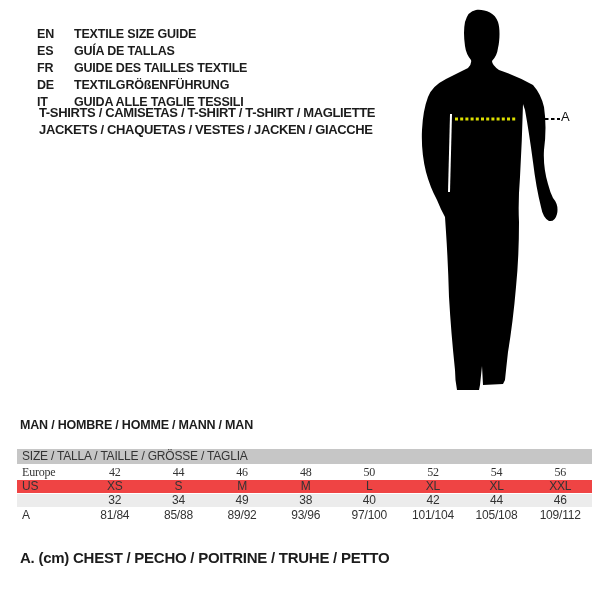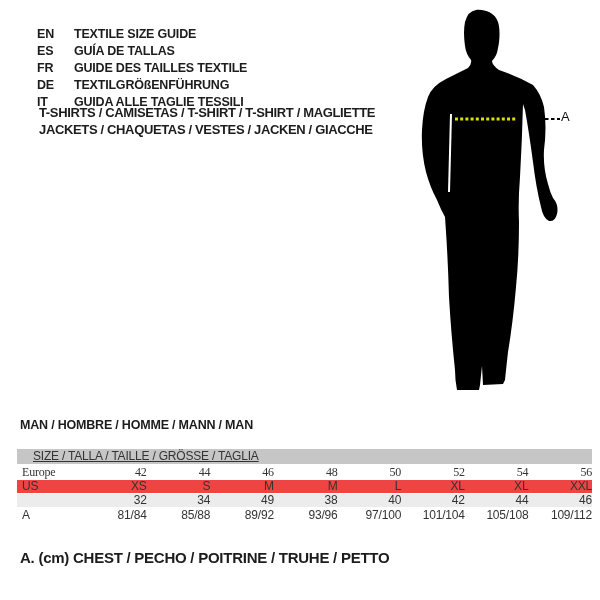--- a/index.html
+++ b/index.html
@@ -16,24 +16,24 @@
   .cat-1{top:105px;}
   .cat-2{top:122px;}
   
   .figure{position:absolute;left:405px;top:2px;width:175px;height:398px;}
   .figure svg{display:block;}
   .measure-label{position:absolute;left:156px;top:107px;font-size:13px;font-weight:400;color:#111;}
   
   .man-title{position:absolute;left:20px;top:418px;font-weight:bold;font-size:12.5px;letter-spacing:-0.2px;white-space:nowrap;}
   
   .size-table{position:absolute;left:17px;top:449px;width:575px;}
-  .t-header{height:15px;background:#c6c6c6;font-size:12px;line-height:15px;padding-left:16px;color:#333;letter-spacing:-0.2px;text-decoration:underline;}
+  .t-header{height:15px;background:#c6c6c6;font-size:12px;line-height:15px;padding-left:5px;color:#333;letter-spacing:-0.2px;}
   .t-row{display:flex;width:100%;font-size:12px;color:#333;letter-spacing:-0.2px;}
   .t-label{width:66px;flex:0 0 66px;padding-left:5px;box-sizing:border-box;}
-  .t-cell{flex:1 1 0;text-align:right;}
+  .t-cell{flex:1 1 0;text-align:center;}
   
   .footnote{position:absolute;left:20px;top:549px;font-weight:bold;font-size:15px;letter-spacing:-0.25px;white-space:nowrap;}
 </style>
 </head>
 <body>
 
 <div class="canvas">
 
   <div class="lang-list" id="lang-list">
       <div class="lang-row">

